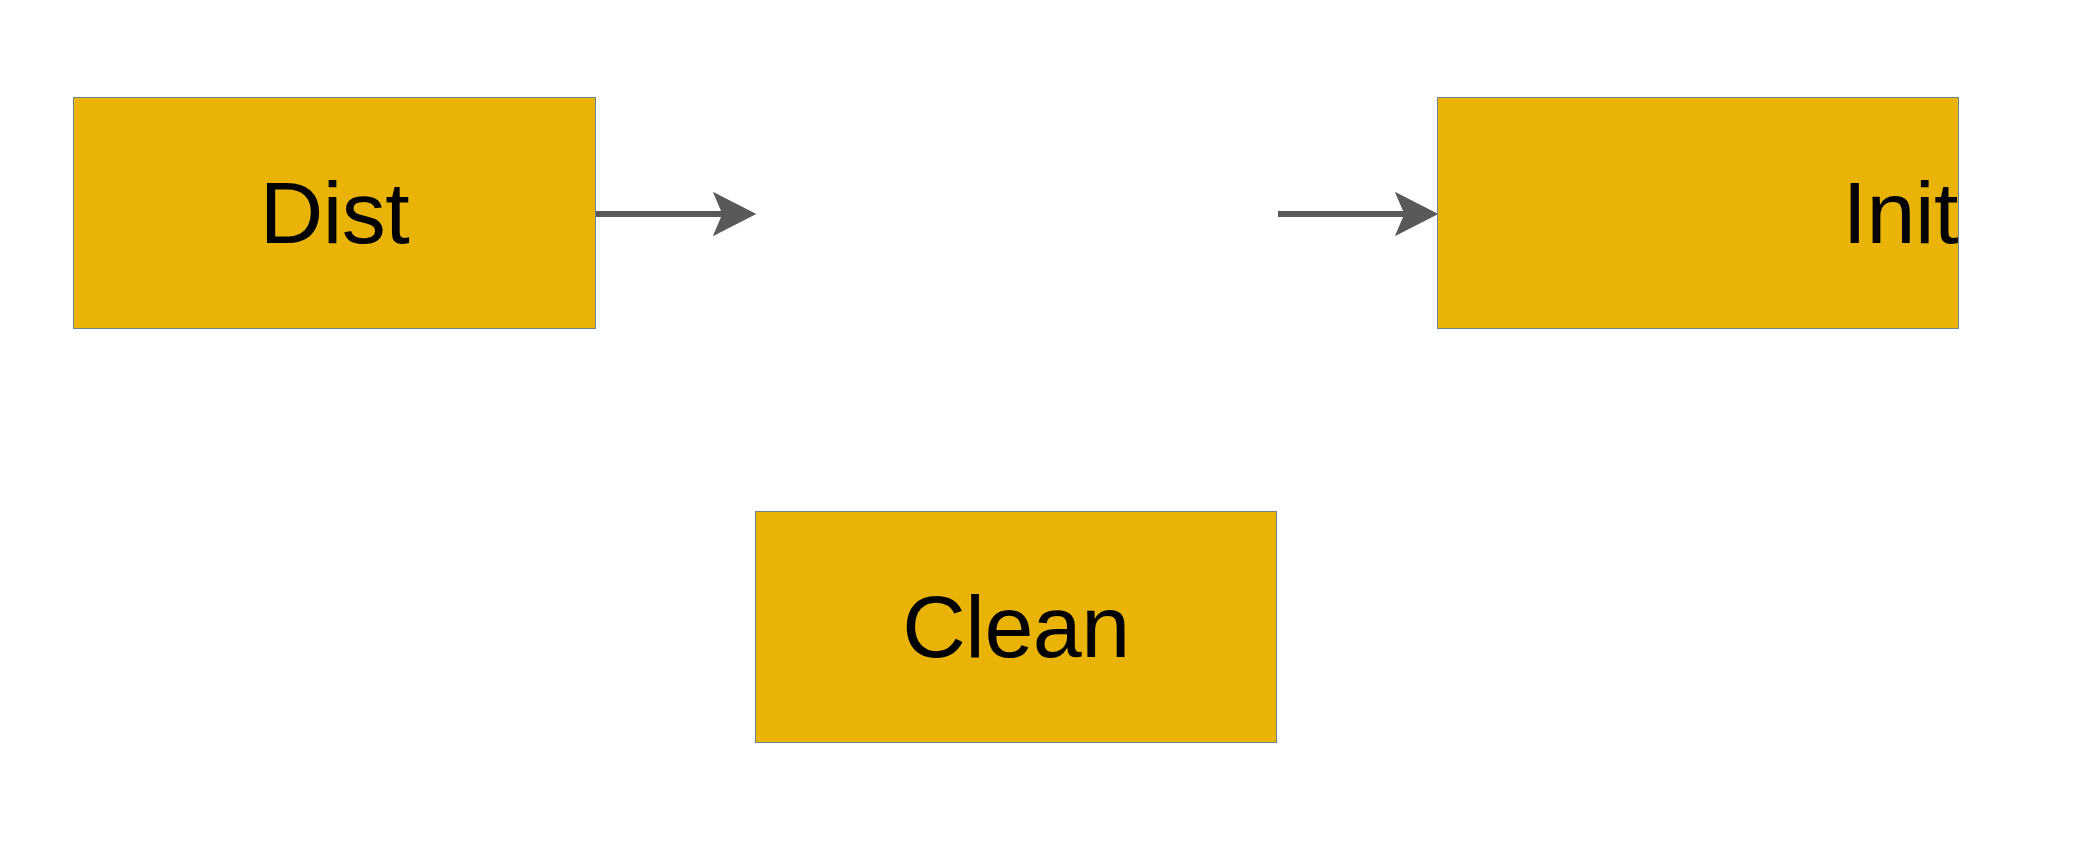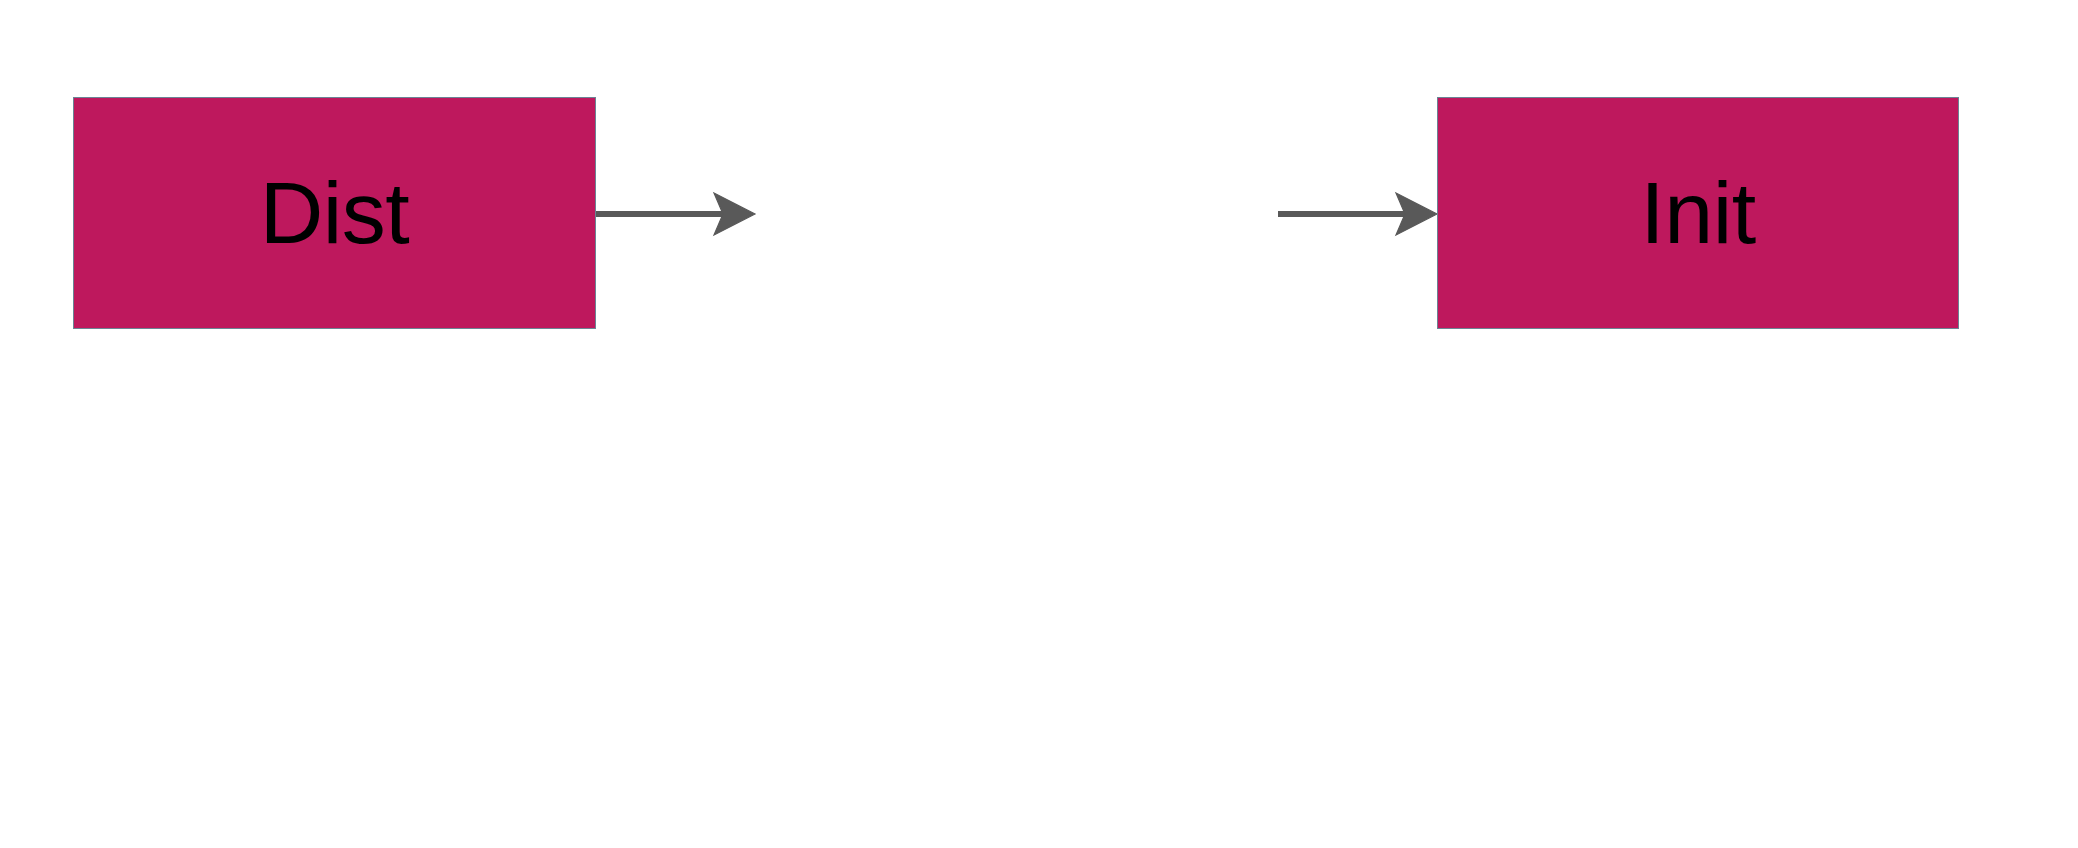--- a/index.html
+++ b/index.html
@@ -13,21 +13,21 @@
   #canvas {
     position: relative;
     width: 2078px;
     height: 848px;
     background: #ffffff;
     overflow: hidden;
   }
   .node {
     position: absolute;
     box-sizing: border-box;
-    background: #be185d;
+    background: #eab308;
     border: 1.6px solid #6b8494;
     display: flex;
     align-items: center;
     justify-content: center;
   }
   .node-label {
     font-family: "Liberation Sans", sans-serif;
     font-size: 88px;
     line-height: 1;
     color: #000000;
@@ -39,21 +39,21 @@
     position: absolute;
     overflow: visible;
   }
   .edge svg {
     display: block;
     overflow: visible;
   }
   
   #node-dist    { left: 73px;   top: 97px;  width: 523px; height: 232px; }
   #node-compile { left: 755px;  top: 97px;  width: 523px; height: 232px; }
-  #node-init    { left: 1437px; top: 97px;  width: 522px; height: 232px; }
+  #node-init    { left: 1437px; top: 97px;  width: 522px; height: 232px; justify-content: flex-end; }
   #node-clean   { left: 755px;  top: 511px; width: 522px; height: 232px; }
   
   #edge-dist-compile { left: 596px;  top: 183px; width: 160px; height: 62px; }
   #edge-compile-init { left: 1278px; top: 183px; width: 160px; height: 62px; }
 </style>
 </head>
 <body>
 
 <div id="canvas">
 
@@ -77,14 +77,17 @@
         <line x1="0" y1="31" x2="128" y2="31" stroke="#595959" stroke-width="6"></line>
         <path d="M 159 31 L 118 52 L 127 31 L 118 10 Z" fill="#595959" stroke="#595959" stroke-width="1.2" stroke-linejoin="miter"></path>
       </g>
     </svg>
   </div>
 
   <div class="node" id="node-init">
     <span class="node-label">Init</span>
   </div>
 
+  <div class="node" id="node-clean">
+    <span class="node-label">Clean</span>
+  </div>
 
 </div>
 
 </body></html>

